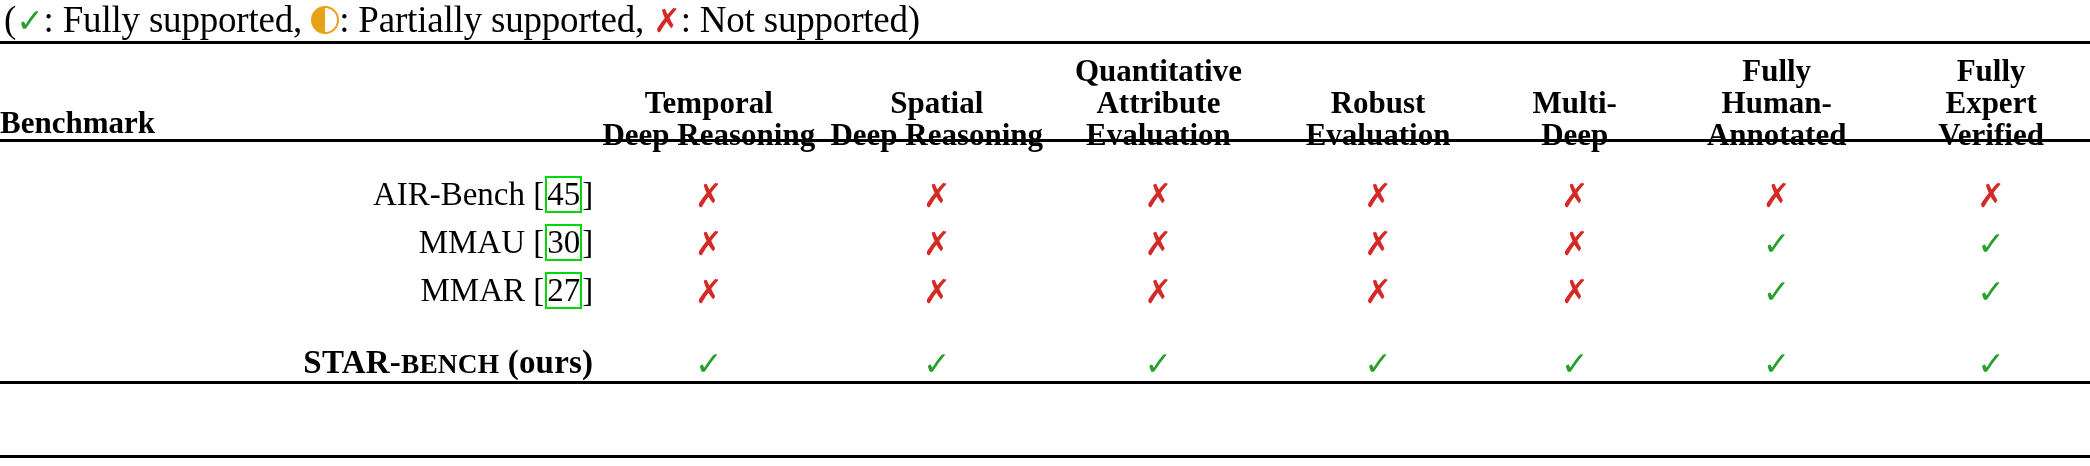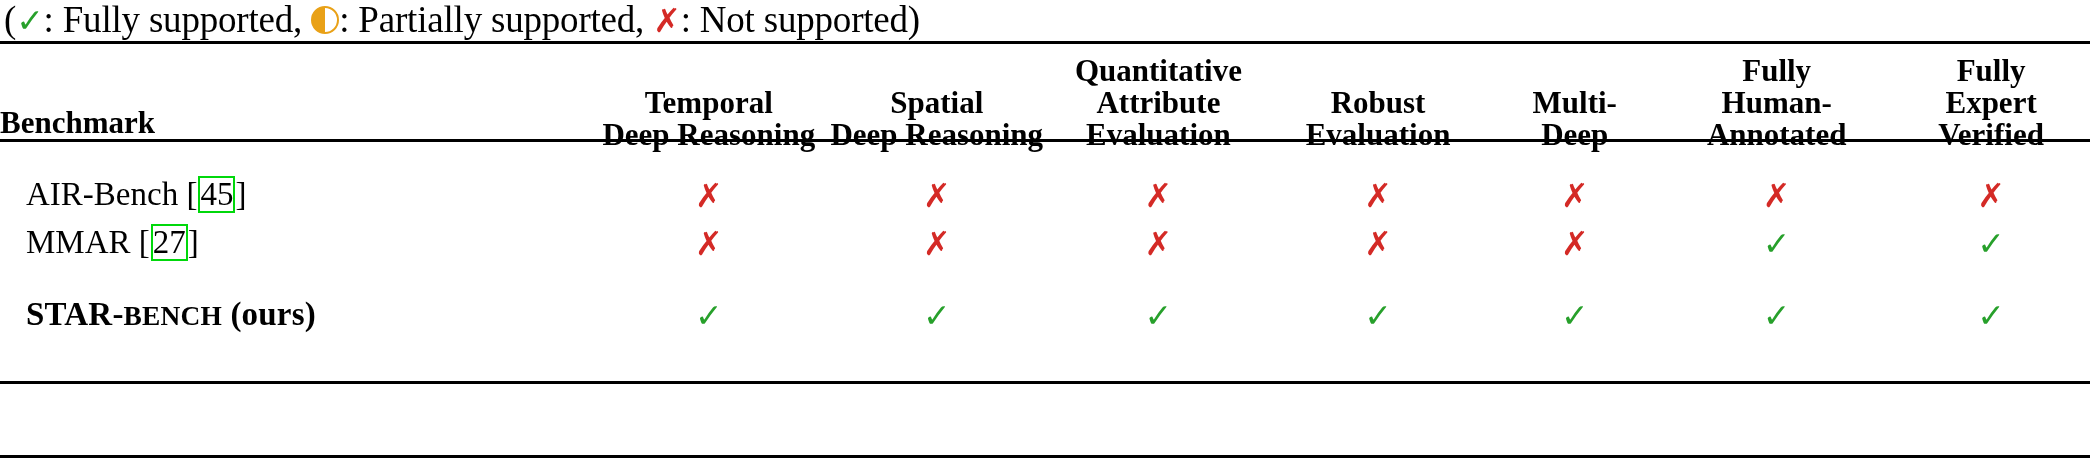--- a/index.html
+++ b/index.html
@@ -100,21 +100,21 @@
   thead th .hl { display: block; }
 
   tbody td {
     font-size: 33px;
     line-height: 33px;
     height: 48px;
     text-align: center;
     vertical-align: middle;
   }
   tbody td.name {
-    text-align: left;
+    text-align: right;
     padding-left: 26px;
     white-space: nowrap;
   }
   tbody tr.ours td {
     font-weight: 700;
     height: 72px;
   }
   tbody tr.ours td.name { letter-spacing: 0.2px; }
 
   tbody tr.first-body td { padding-top: 12px; height: 50px; }
@@ -219,20 +219,30 @@
           <td class="name"><span class="cite-wrap">AIR-Bench </span>[<span class="cite">45</span>]</td>
           <td><span class="cell-sym mk-cross">✗</span></td>
           <td><span class="cell-sym mk-cross">✗</span></td>
           <td><span class="cell-sym mk-cross">✗</span></td>
           <td><span class="cell-sym mk-cross">✗</span></td>
           <td><span class="cell-sym mk-cross">✗</span></td>
           <td><span class="cell-sym mk-cross">✗</span></td>
           <td><span class="cell-sym mk-cross">✗</span></td>
         </tr>
         <tr>
+          <td class="name"><span class="cite-wrap">MMAU </span>[<span class="cite">30</span>]</td>
+          <td><span class="cell-sym mk-cross">✗</span></td>
+          <td><span class="cell-sym mk-cross">✗</span></td>
+          <td><span class="cell-sym mk-cross">✗</span></td>
+          <td><span class="cell-sym mk-cross">✗</span></td>
+          <td><span class="cell-sym mk-cross">✗</span></td>
+          <td><span class="cell-sym mk-check">✓</span></td>
+          <td><span class="cell-sym mk-check">✓</span></td>
+        </tr>
+        <tr>
           <td class="name"><span class="cite-wrap">MMAR </span>[<span class="cite">27</span>]</td>
           <td><span class="cell-sym mk-cross">✗</span></td>
           <td><span class="cell-sym mk-cross">✗</span></td>
           <td><span class="cell-sym mk-cross">✗</span></td>
           <td><span class="cell-sym mk-cross">✗</span></td>
           <td><span class="cell-sym mk-cross">✗</span></td>
           <td><span class="cell-sym mk-check">✓</span></td>
           <td><span class="cell-sym mk-check">✓</span></td>
         </tr>
         <tr class="ours">

